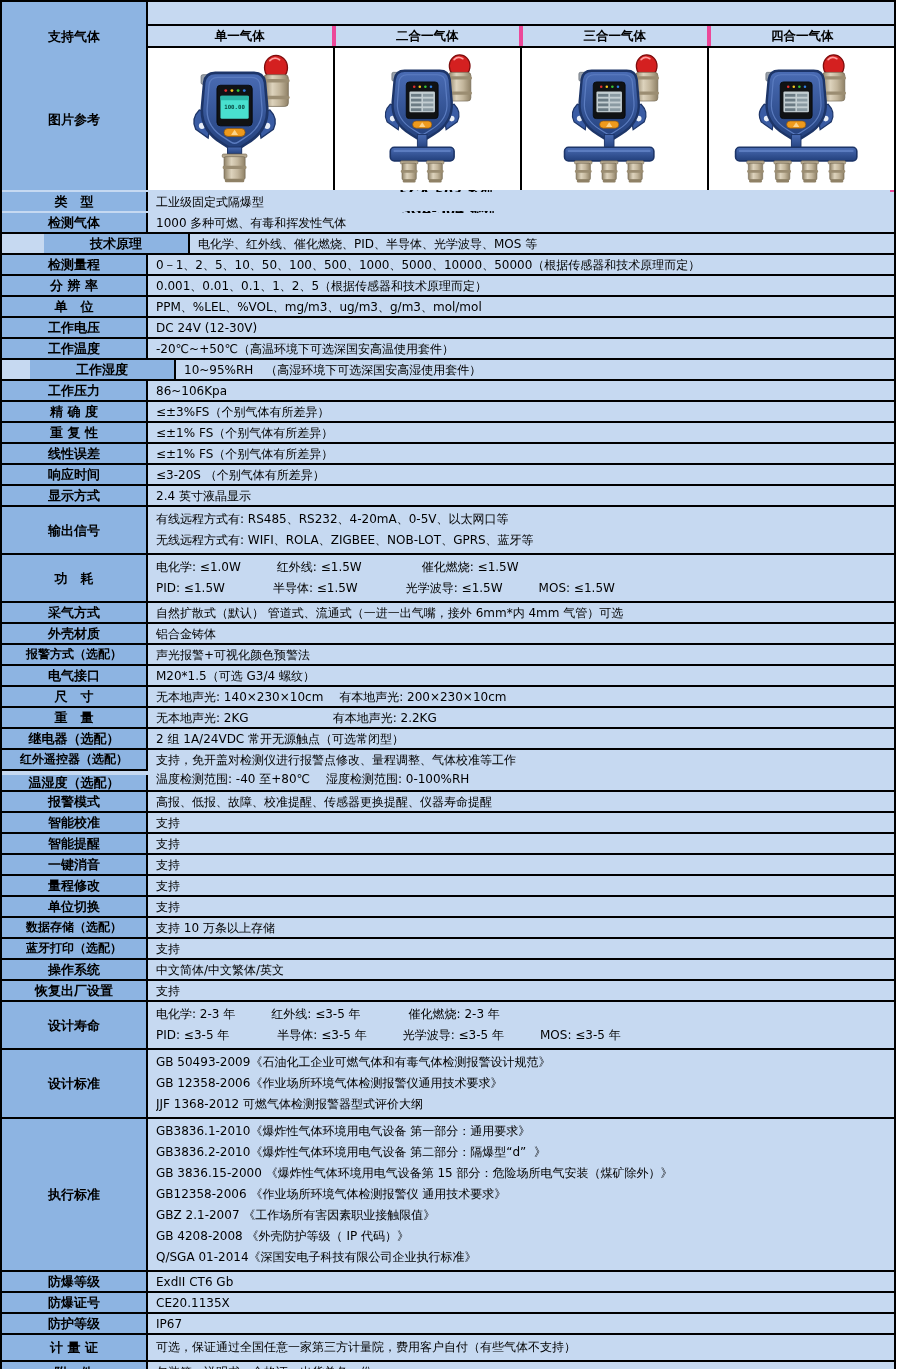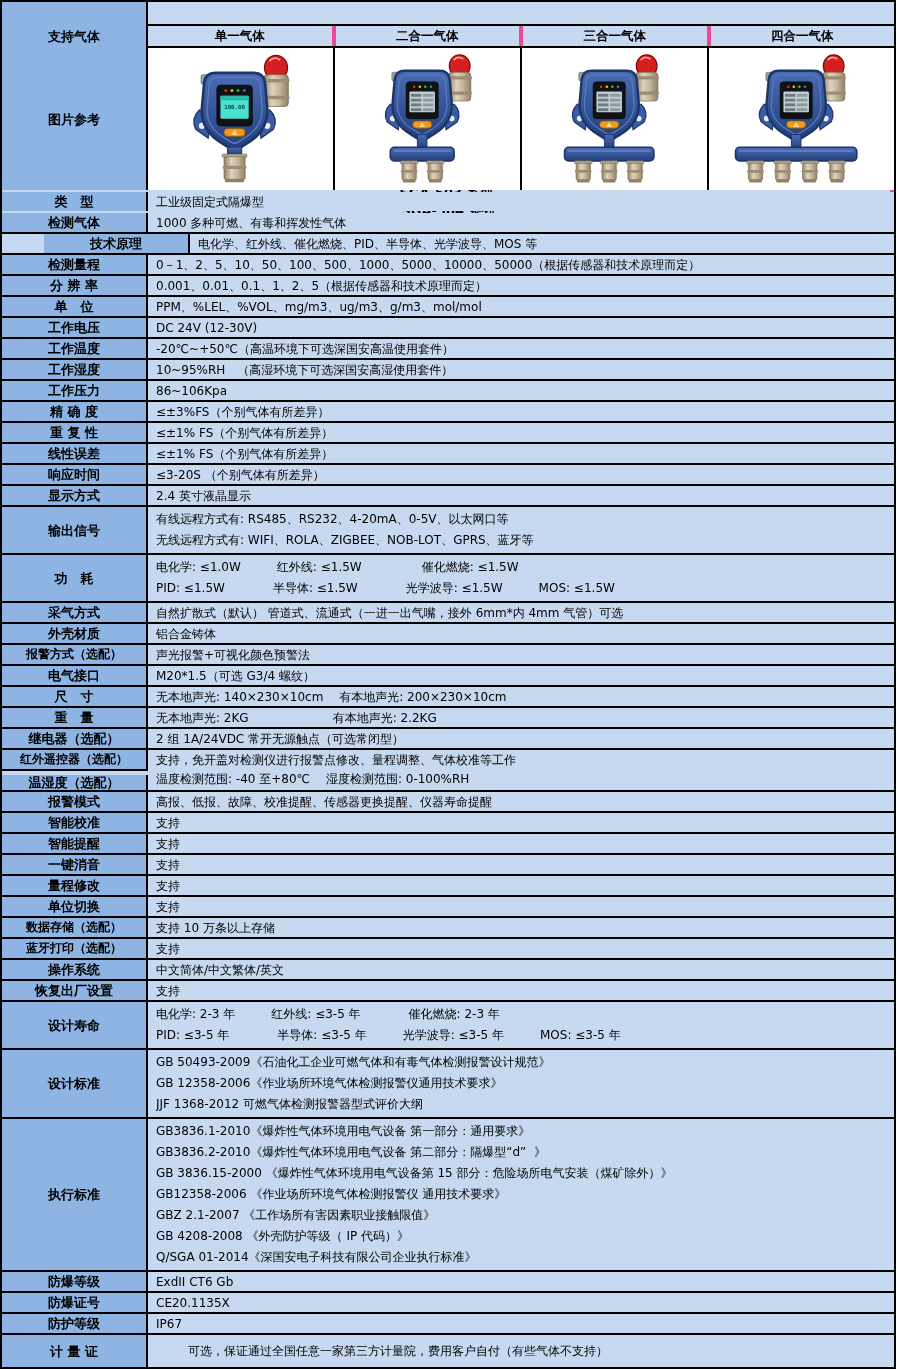--- a/index.html
+++ b/index.html
@@ -323,21 +323,21 @@
         <div class="cell content-cell">
           <div class="content-line">DC 24V (12-30V)</div>
         </div>
       </div>
       <div class="row spec-row" style="height: 21px;">
         <div class="cell label-cell">工作温度</div>
         <div class="cell content-cell">
           <div class="content-line">-20℃~+50℃（高温环境下可选深国安高温使用套件）</div>
         </div>
       </div>
-      <div class="row spec-row" style="height: 21px;">
+      <div class="row spec-row" style="height: 21px; padding-left: 28px;">
         <div class="cell label-cell">工作湿度</div>
         <div class="cell content-cell">
           <div class="content-line">10~95%RH　（高湿环境下可选深国安高湿使用套件）</div>
         </div>
       </div>
       <div class="row spec-row" style="height: 21px;">
         <div class="cell label-cell">工作压力</div>
         <div class="cell content-cell">
           <div class="content-line">86~106Kpa</div>
         </div>
@@ -538,21 +538,21 @@
         <div class="cell content-cell">
           <div class="content-line">CE20.1135X</div>
         </div>
       </div>
       <div class="row spec-row" style="height: 21px;">
         <div class="cell label-cell">防护等级</div>
         <div class="cell content-cell">
           <div class="content-line">IP67</div>
         </div>
       </div>
-      <div class="row spec-row" style="height: 34px; gap: 32px;">
+      <div class="row spec-row" style="height: 27px;">
         <div class="cell label-cell">计 量 证</div>
         <div class="cell content-cell">
           <div class="content-line">可选，保证通过全国任意一家第三方计量院，费用客户自付（有些气体不支持）</div>
         </div>
       </div>
       <div class="row spec-row" style="height: 21px;">
         <div class="cell label-cell">附　件</div>
         <div class="cell content-cell">
           <div class="content-line">包装箱、说明书、合格证、出货单各一份</div>
         </div>

